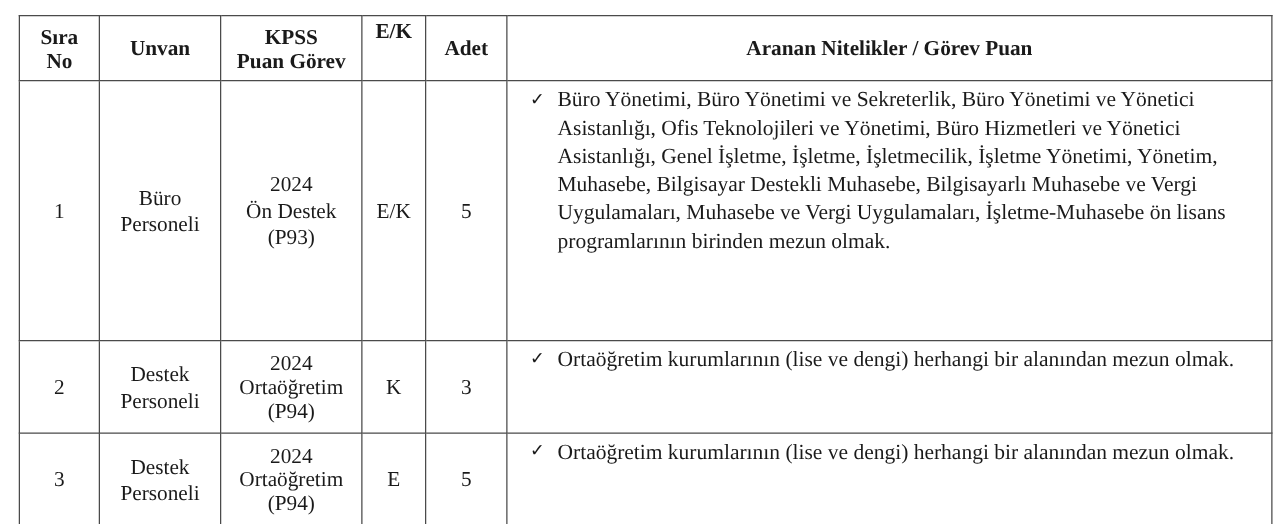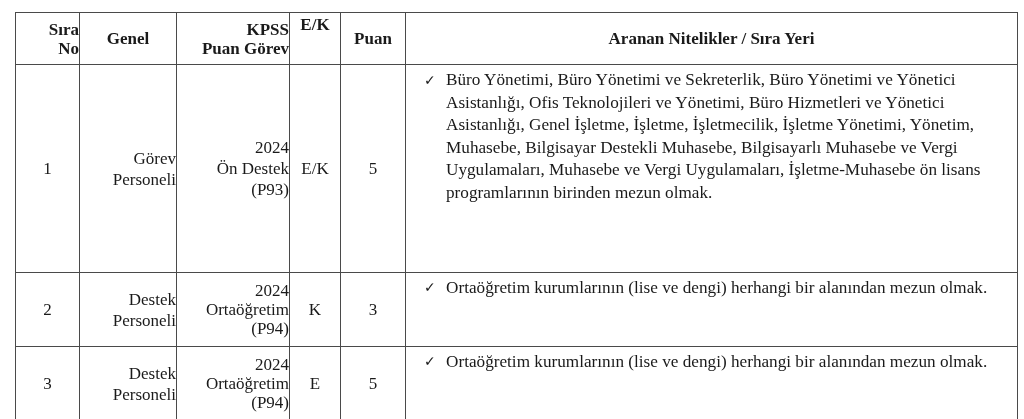--- a/index.html
+++ b/index.html
@@ -58,21 +58,21 @@
       line-height: 21px;
       padding-top: 4px;
     }
     .check {
       position: absolute;
       left: 18px;
       top: 4px;
       font-family: "DejaVu Sans", sans-serif;
       font-size: 14px;
     }
-    .cell-lines span { display: block; text-align: right; }
+    .cell-lines span { display: block; }
     tr.row-2 td.tight, tr.row-3 td.tight { line-height: 19px; }
   </style>
 </head>
 <body>
 
 <div class="table-wrap">
   <table>
     <colgroup>
       <col style="width:64px">
       <col style="width:97px">
@@ -80,35 +80,35 @@
       <col style="width:51px">
       <col style="width:65px">
       <col style="width:612px">
     </colgroup>
     <thead>
       <tr>
         <th class="cell-lines">
           <span>Sıra</span>
           <span>No</span>
         </th>
-        <th>Genel</th>
+        <th>Unvan</th>
         <th class="cell-lines">
           <span>KPSS</span>
           <span>Puan Görev</span>
         </th>
         <th class="ek-head">E/K</th>
-        <th>Puan</th>
-        <th>Aranan Nitelikler / Sıra Yeri</th>
+        <th>Adet</th>
+        <th>Aranan Nitelikler / Görev Puan</th>
       </tr>
     </thead>
     <tbody>
       <tr class="row-1">
         <td>1</td>
         <td class="cell-lines">
-          <span>Görev</span>
+          <span>Büro</span>
           <span>Personeli</span>
         </td>
         <td class="cell-lines">
           <span>2024</span>
           <span>Ön Destek</span>
           <span>(P93)</span>
         </td>
         <td>E/K</td>
         <td>5</td>
         <td class="desc">

